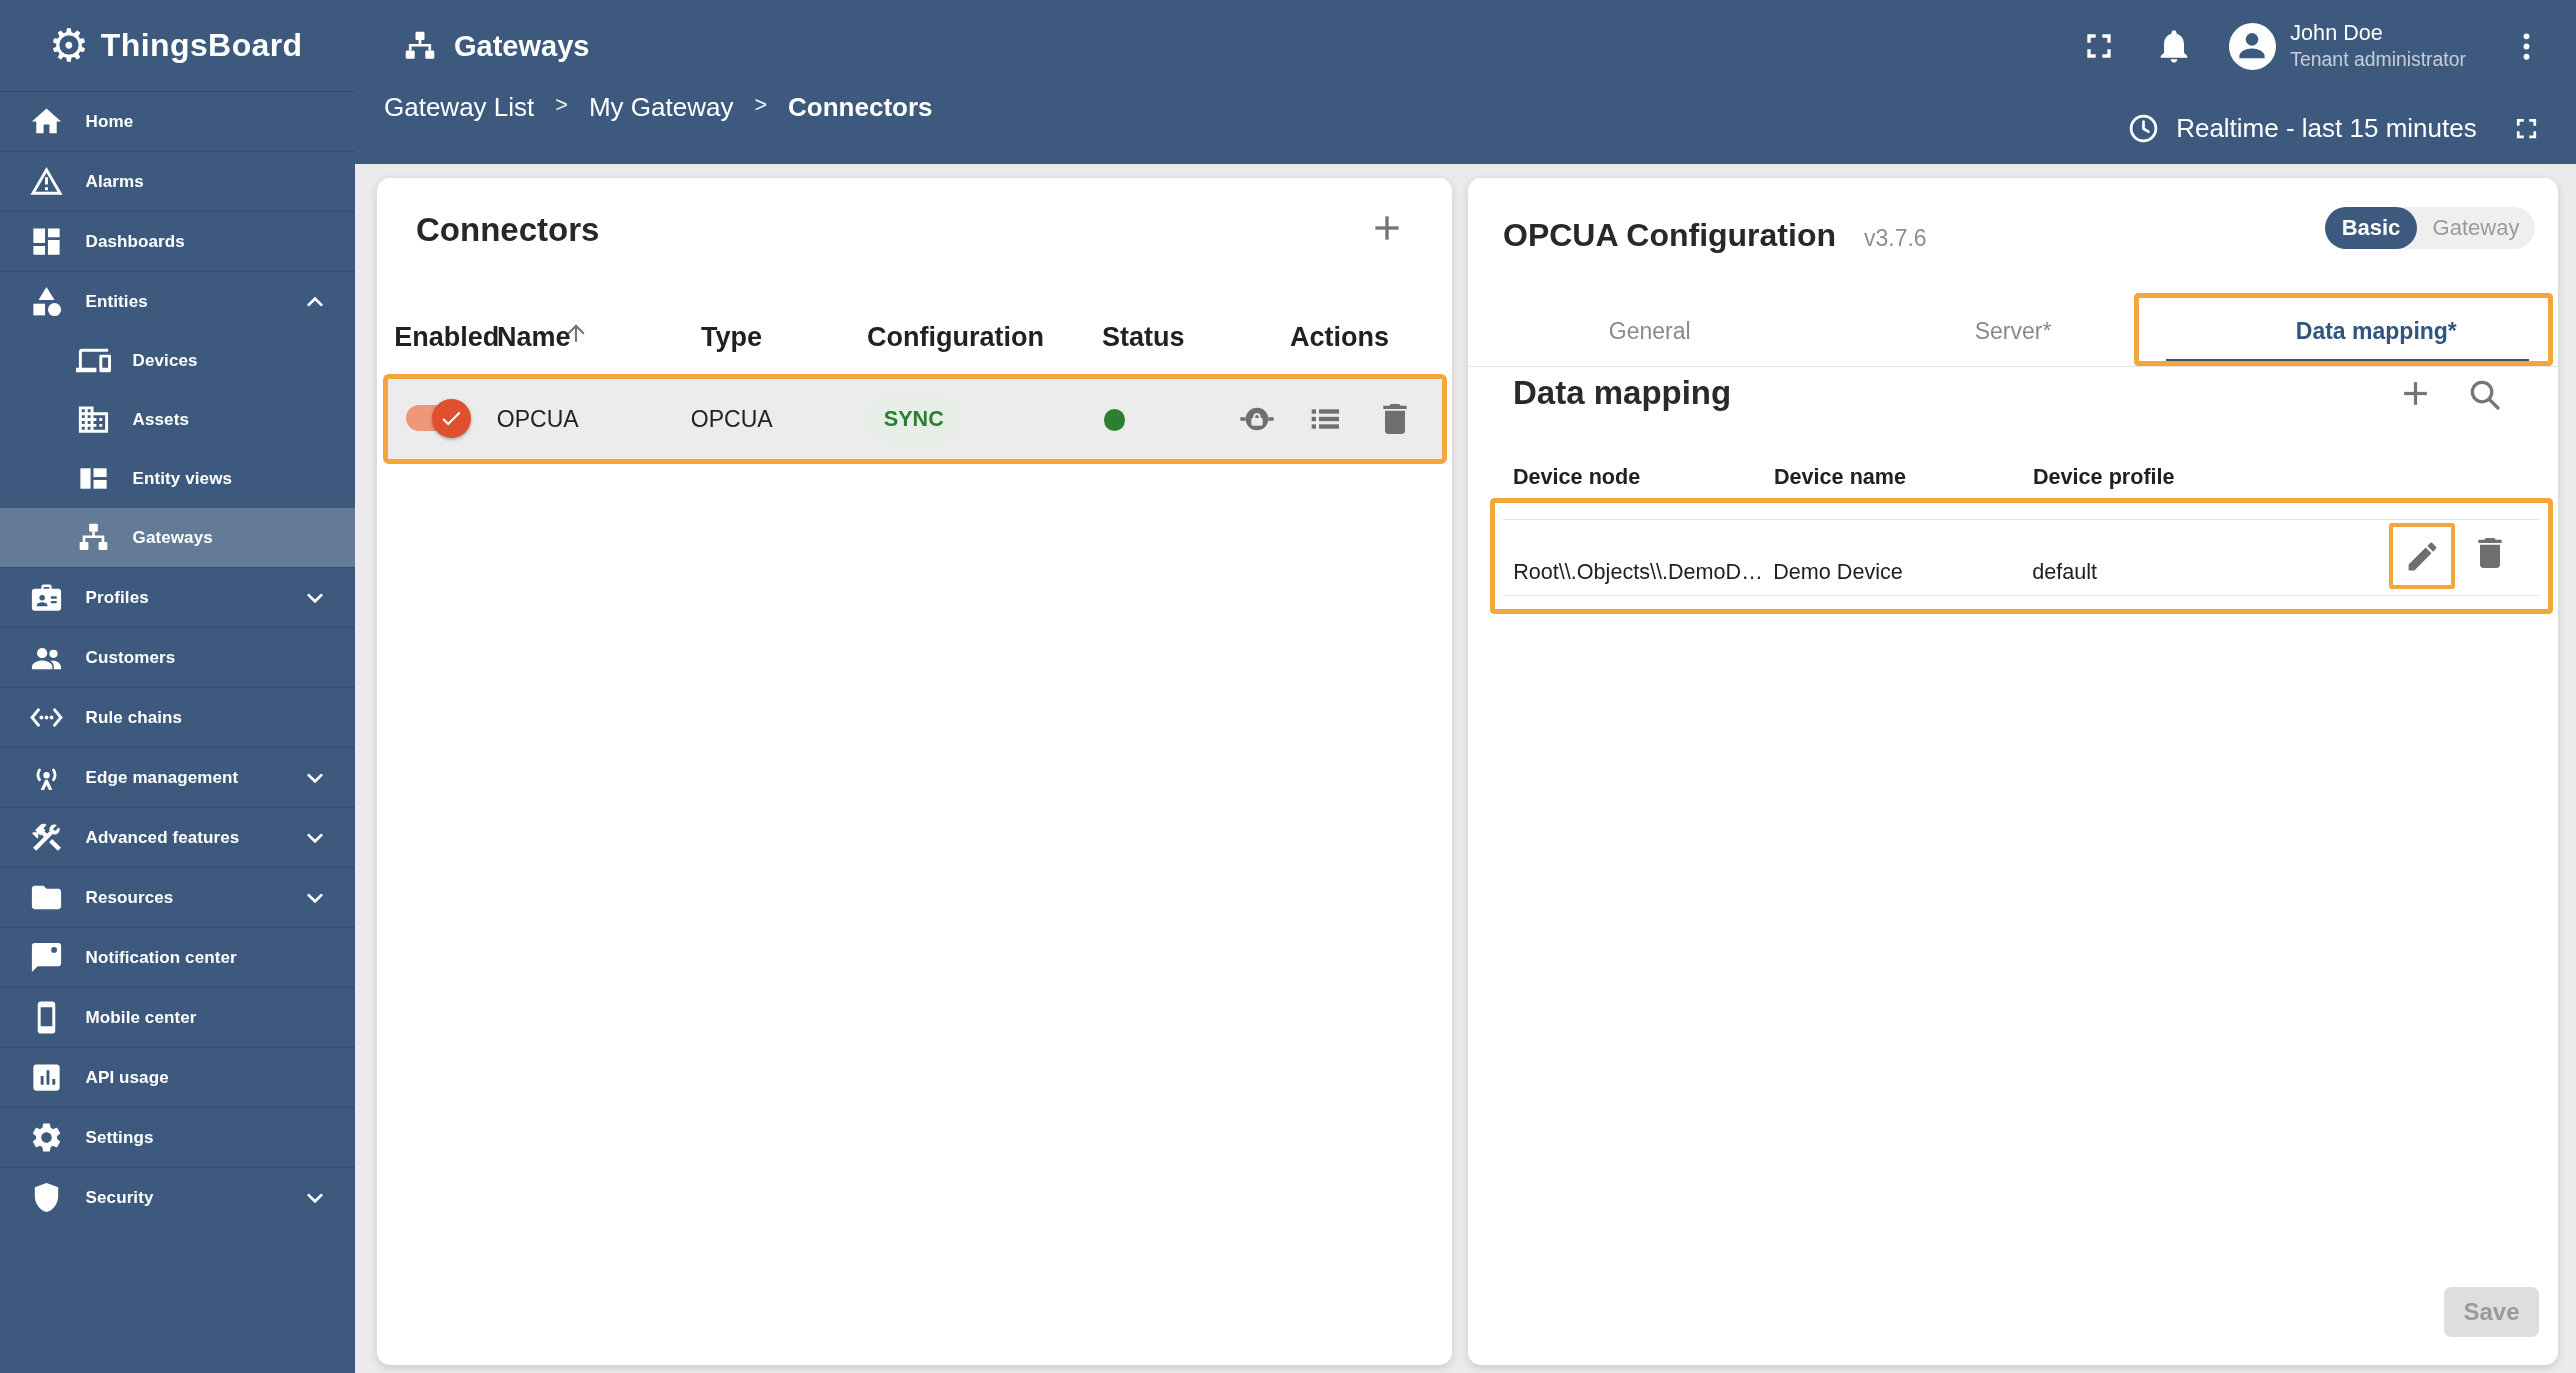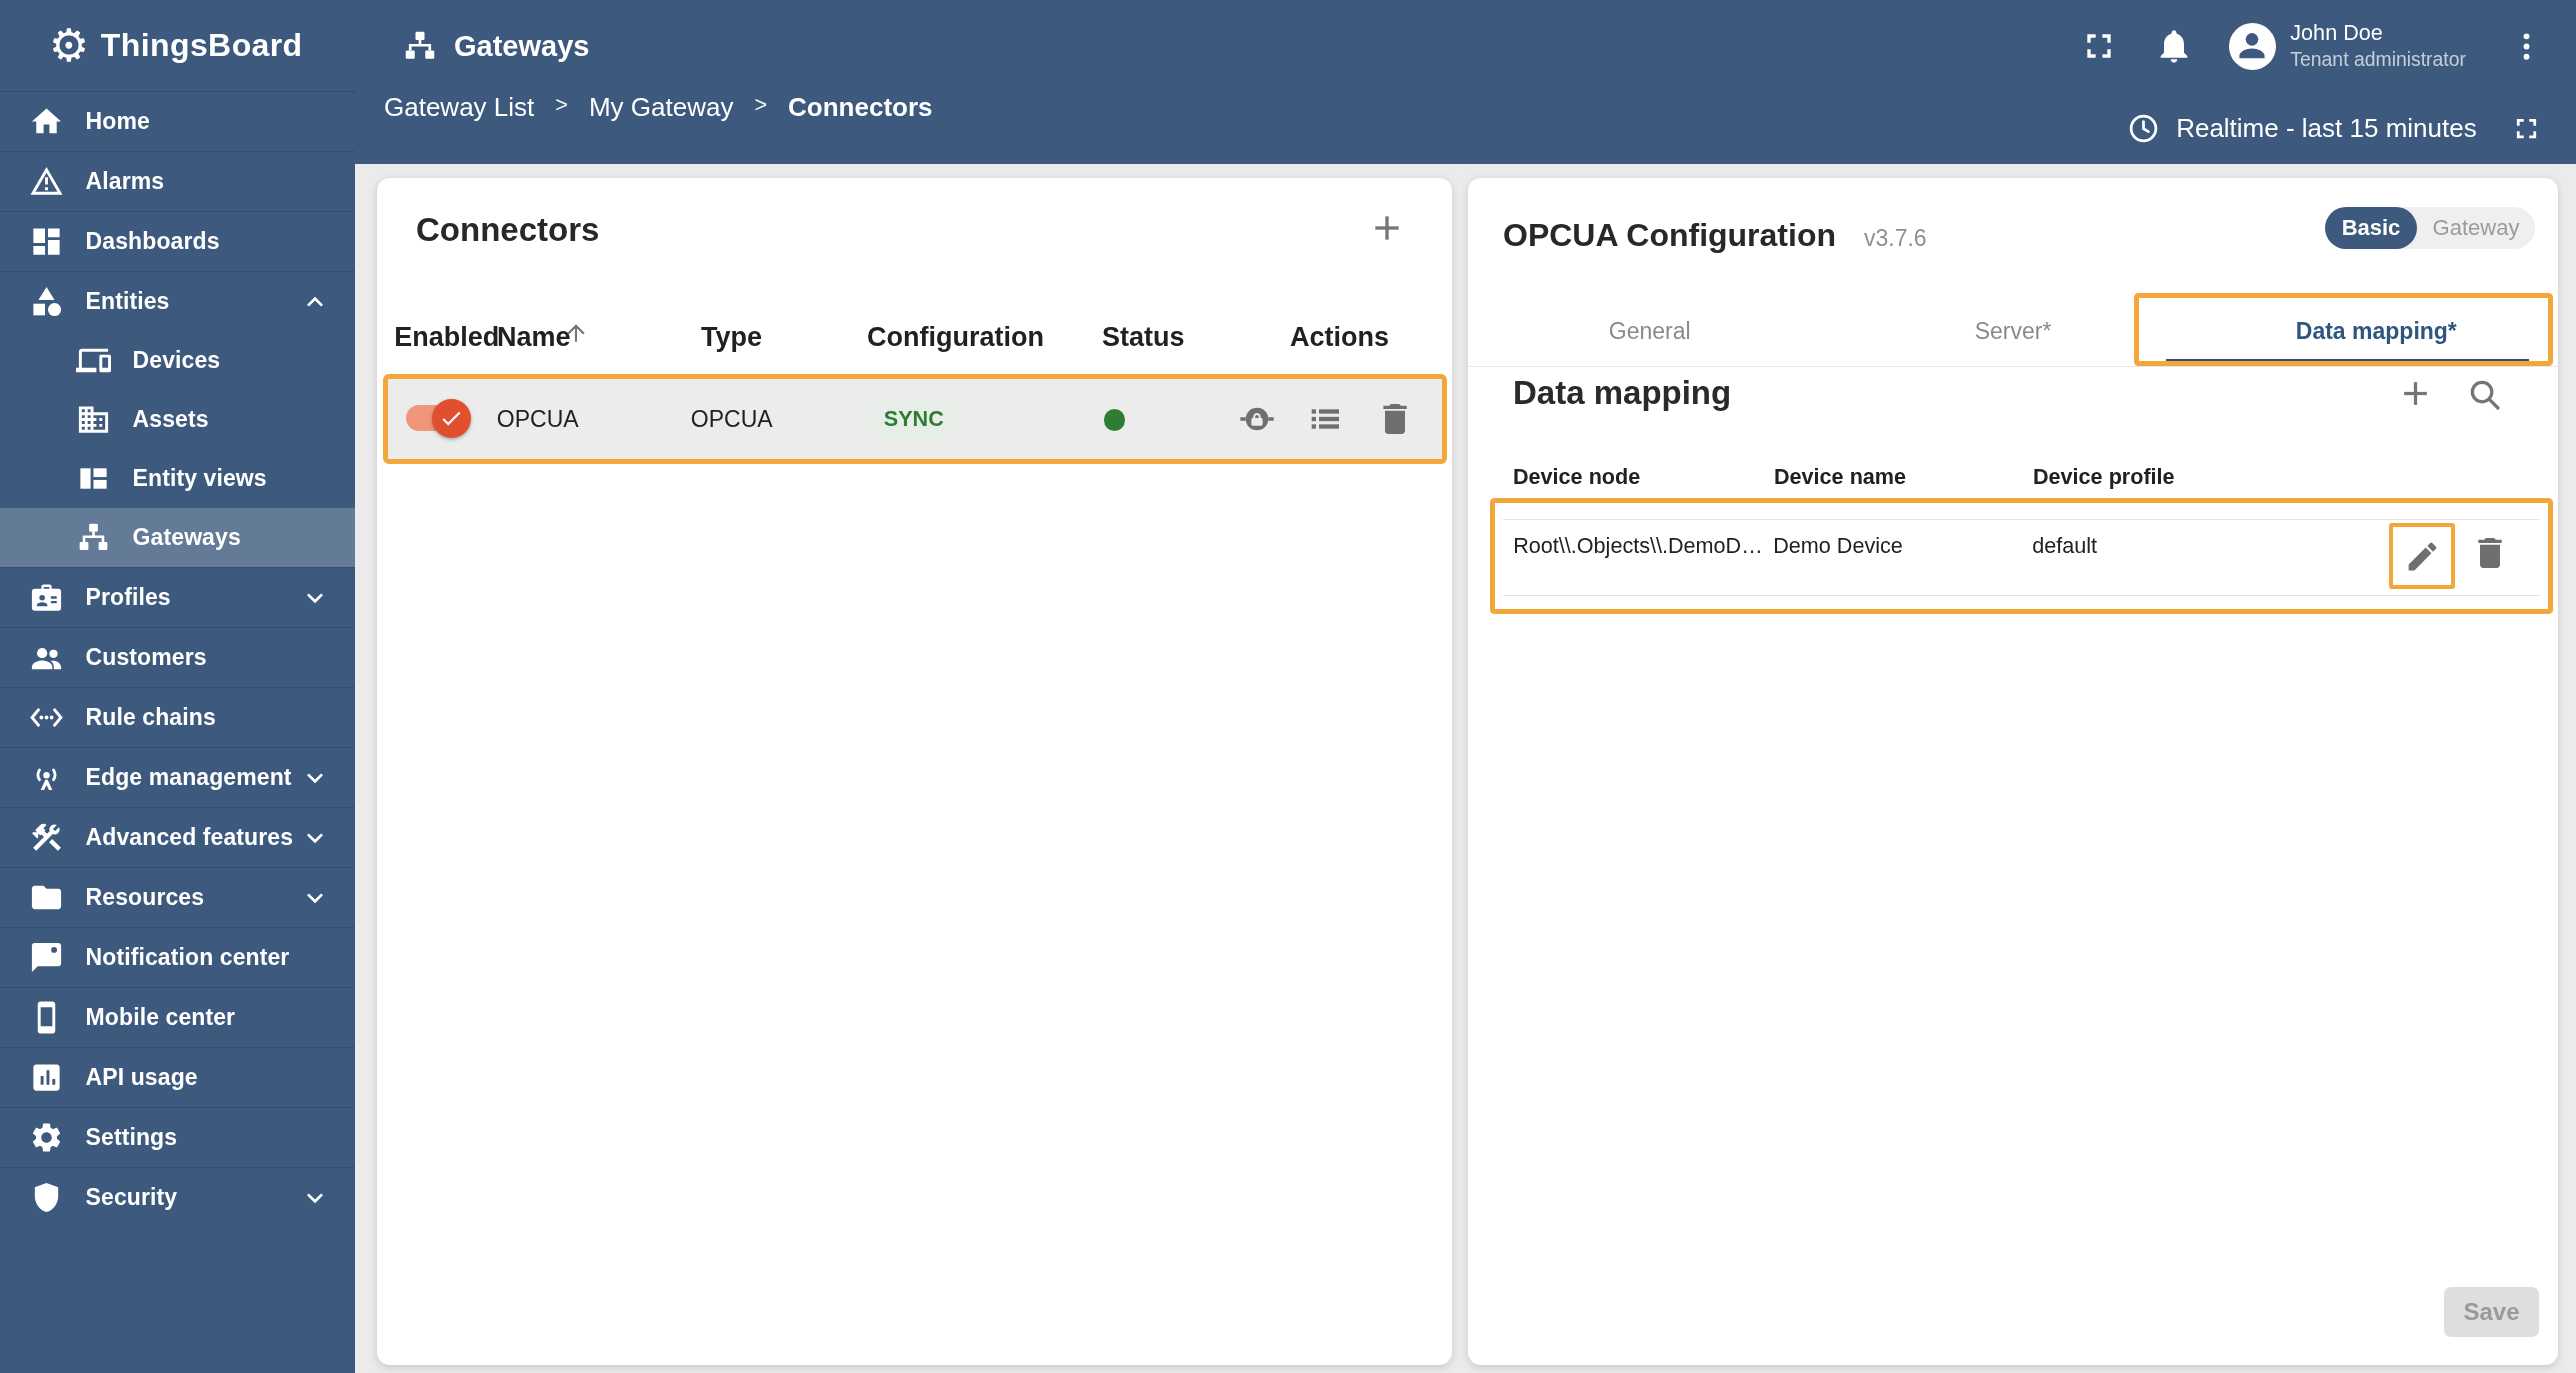--- a/index.html
+++ b/index.html
@@ -14,21 +14,21 @@
   .logo-row{height:91px;border-bottom:1.4px solid rgba(0,0,0,.18);display:flex;align-items:center;
             padding-left:49px;gap:11.5px;color:#fff;cursor:pointer;}
   .logo-gear{font-size:45px;line-height:1;}
   .logo-text{font-size:32px;font-weight:600;letter-spacing:0.4px;}
   .nav-item{position:relative;display:flex;align-items:center;height:59px;padding-left:29px;gap:21.6px;
             color:#fff;cursor:pointer;border-top:1.4px solid rgba(0,0,0,.13);}
   .nav-item.first{border-top:none;}
   .nav-item.child{padding-left:76px;border-top:none;}
   .nav-item.selected{background:rgba(255,255,255,.2);}
   .nav-ic{width:35px;height:35px;}
-  .nav-label{font-size:23px;font-weight:600;letter-spacing:0.1px;}
+  .nav-label{font-size:17px;font-weight:600;letter-spacing:0.1px;}
   .chev{width:32px;height:32px;position:absolute;right:24.5px;}
 
   
   .topbar{position:absolute;left:355px;top:0;right:0;height:164px;background:#3D5A7E;color:#fff;z-index:2;}
   .tb-row1{position:relative;height:92px;}
   .page-head{position:absolute;left:47px;top:0;height:92px;display:flex;align-items:center;gap:16px;}
   .page-head .ic{width:36px;height:36px;}
   .page-title{font-size:29px;font-weight:600;}
   .tb-right{position:absolute;right:32px;top:0;height:92px;display:flex;align-items:center;}
   .tb-btn{width:40px;height:40px;color:#fff;cursor:pointer;}
@@ -94,21 +94,21 @@
           pointer-events:none;}
   .rc-sec-title{position:absolute;left:45px;top:196px;font-size:33px;font-weight:600;color:#2A2A2A;}
   .rc-add{position:absolute;left:928px;top:196px;width:39px;height:39px;color:#757575;cursor:pointer;}
   .rc-search{position:absolute;left:997px;top:197px;width:39px;height:39px;color:#757575;cursor:pointer;}
   .rc-thead span{position:absolute;top:286px;font-size:21.6px;font-weight:700;color:#212121;}
   .rc-h1{left:45px;} .rc-h2{left:306px;} .rc-h3{left:565px;}
   .map-hl{position:absolute;left:21.6px;top:320px;width:1053px;height:106px;border:5px solid #F2A63C;border-radius:4.3px;
           background:#fff;}
   .map-row{position:absolute;left:8.6px;right:8.6px;top:16px;height:75px;border-top:1.4px solid #E2E2E2;
            border-bottom:1.4px solid #E2E2E2;cursor:pointer;}
-  .map-cell{position:absolute;top:13px;font-size:21.6px;color:#212121;}
+  .map-cell{position:absolute;top:39px;font-size:21.6px;color:#212121;}
   .map-c1{left:10px;} .map-c2{left:270px;} .map-c3{left:529px;}
   .edit-hl{position:absolute;left:886px;top:2.9px;width:58px;height:58px;border:4.3px solid #F2A63C;border-radius:2.9px;
            display:flex;align-items:center;justify-content:center;cursor:pointer;}
   .edit-hl .ic{width:37px;height:37px;color:#6F6F6F;}
   .map-del{position:absolute;left:967px;top:13px;width:40px;height:40px;color:#6F6F6F;cursor:pointer;}
   .save-btn{position:absolute;left:976px;top:1109px;width:95px;height:50px;border-radius:7.2px;background:#DEDEDE;
             color:#9A9A9A;font-size:24px;font-weight:600;display:flex;align-items:center;justify-content:center;cursor:default;}
 </style>
 </head>
 <body>

